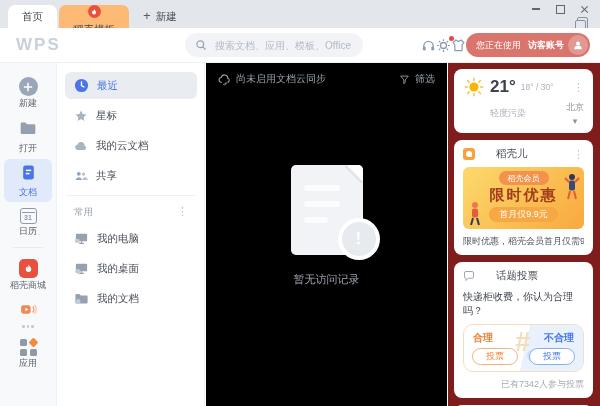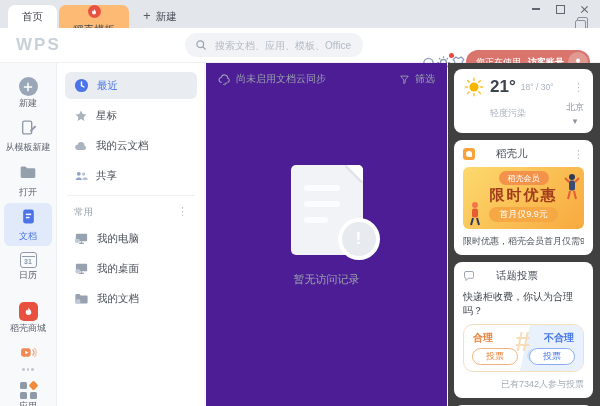--- a/index.html
+++ b/index.html
@@ -31,21 +31,21 @@
   .toolbar{position:absolute;top:28px;left:0;right:0;height:34px;background:#fff;
            border-bottom:1px solid #eef0f2;}
   .logo{position:absolute;left:16px;top:7px;font-size:17px;font-weight:700;color:#c8d0da;
         letter-spacing:2px;}
   .search{position:absolute;left:185px;top:5px;width:178px;height:24px;background:#f1f3f6;
           border-radius:12px;display:flex;align-items:center;gap:6px;padding:0 10px;box-sizing:border-box;}
   .search svg{flex-shrink:0;color:#9aa3ae;}
   .search input{flex:1;min-width:0;border:0;background:transparent;font-size:10px;color:#59616c;outline:none;
                 font-family:inherit;}
   .search input::placeholder{color:#b3bac4;}
-  .tool-icons{position:absolute;right:10px;top:21px;height:26px;display:flex;align-items:center;gap:0;}
+  .tool-icons{position:absolute;right:10px;top:4px;height:26px;display:flex;align-items:center;gap:0;}
   .tico{color:#8b9bb6;display:flex;position:relative;}
   .tico .dot{position:absolute;top:-2px;right:-3px;width:5px;height:5px;border-radius:50%;background:#e8493c;}
   .acct{height:24px;background:#d9756d;border-radius:13px;display:flex;align-items:center;gap:4px;
         padding:0 2px 0 10px;}
   .acct-text{font-size:9px;color:#fff;white-space:nowrap;}
   .acct-name{font-weight:700;margin-left:3px;}
   .avatar{width:20px;height:20px;border-radius:50%;background:#e09a92;display:flex;
           align-items:center;justify-content:center;color:#fff;}
   
   .rail{position:absolute;top:63px;left:0;width:57px;bottom:0;background:#f8f9fb;
@@ -77,36 +77,36 @@
        border-right:1px solid #f0f2f5;padding:9px 7px 0;box-sizing:border-box;}
   .nav-item{height:27px;border-radius:6px;display:flex;align-items:center;gap:8px;
             padding:0 9px;font-size:10.5px;color:#474d56;margin-bottom:3px;}
   .nav-item .nico{display:flex;color:#9aa5b1;}
   .nav-item.selected{background:#e9edf2;color:#4b74e8;}
   .nav-div{height:1px;background:#eef1f4;margin:6px 2px;}
   .section{display:flex;align-items:flex-start;justify-content:space-between;
            padding:4px 9px 6px;font-size:9.5px;color:#9aa3ad;}
   .more{color:#b6bec7;font-size:11px;line-height:1;}
   
-  .main{position:absolute;top:63px;left:206px;width:241px;bottom:0;background:#4c1d95;}
+  .main{position:absolute;top:63px;left:206px;width:241px;bottom:0;background:#000000;}
   .main-header{display:flex;justify-content:space-between;align-items:center;
                padding:9px 12px;font-size:10px;color:#9aa3ae;}
   .mh-left,.mh-right{display:flex;align-items:center;gap:5px;}
   .empty{position:absolute;left:0;right:0;top:102px;display:flex;flex-direction:column;align-items:center;}
   .doc{position:relative;width:72px;height:90px;background:#f1f3f6;border-radius:5px;}
   .fold{position:absolute;top:0;right:0;width:18px;height:18px;border-top-right-radius:5px;
         background:linear-gradient(225deg,#ffffff 46%,#e2e6ea 46%,#e2e6ea 58%,#f1f3f6 58%);}
   .bar{position:absolute;left:13px;height:6px;border-radius:3px;background:#fbfcfd;}
   .bar.b1{top:20px;width:36px;} .bar.b2{top:36px;width:36px;} .bar.b3{top:52px;width:24px;}
   .mark{position:absolute;right:-17px;bottom:-5px;width:34px;height:34px;border-radius:50%;
         background:#e7eaee;border:4px solid #fff;display:flex;align-items:center;
         justify-content:center;color:#fff;font-weight:700;font-size:16px;}
   .empty-text{margin-top:17px;font-size:11px;color:#9aa3ad;}
   
-  .panel{position:absolute;top:63px;left:448px;right:0;bottom:0;background:#404040;
+  .panel{position:absolute;top:63px;left:448px;right:0;bottom:0;background:#7f1d1d;
          padding:6px 7px 0 6px;display:flex;flex-direction:column;gap:7px;box-sizing:border-box;
          overflow:hidden;}
   .card{background:#fff;border-radius:8px;padding:7px 9px;flex-shrink:0;}
   .wx-r1{display:flex;align-items:center;gap:5px;}
   .wx-temp{font-size:17px;font-weight:600;color:#3b424b;}
   .wx-range{font-size:8.5px;color:#a9b1bb;}
   .wx-more{margin-left:auto;}
   .wx-r2{display:flex;justify-content:space-between;align-items:center;margin-top:3px;padding-left:27px;}
   .wx-aqi{font-size:9px;color:#a9b1bb;}
   .wx-city{font-size:9px;color:#8a929d;display:flex;align-items:center;gap:2px;flex-direction:column;}
@@ -226,29 +226,20 @@
     <div class="rail-item">
       <span class="circ-plus">
         <svg width="10" height="10" viewBox="0 0 12 12">
             <path d="M6 1v10M1 6h10" stroke="#fff" stroke-width="1.8"></path>
           </svg>
       </span>
       <span class="rail-label">新建</span>
     </div>
     <div class="rail-item">
       <span>
-        <svg width="17" height="17" viewBox="0 0 16 16">
-            <rect x="2.5" y="2" width="8.5" height="12" rx="1.5" fill="none" stroke="#8f9aa8" stroke-width="1.3"></rect>
-            <path d="M9.5 10.5l4.5-4.5 1.3 1.3-4.5 4.5H9.5z" fill="#8f9aa8"></path>
-          </svg>
-      </span>
-      <span class="rail-label">从模板新建</span>
-    </div>
-    <div class="rail-item">
-      <span>
         <svg width="18" height="18" viewBox="0 0 16 16">
             <path d="M1.5 4.2a1 1 0 0 1 1-1h3.2L7.2 4.7h6.3a1 1 0 0 1 1 1v6.6a1 1 0 0 1-1 1H2.5a1 1 0 0 1-1-1z" fill="#94a0ae"></path>
           </svg>
       </span>
       <span class="rail-label">打开</span>
     </div>
     <div class="rail-item selected">
       <span>
         <svg width="17" height="17" viewBox="0 0 16 16">
             <rect x="3" y="1.5" width="10" height="13" rx="2" fill="#4b74e8"></rect>

